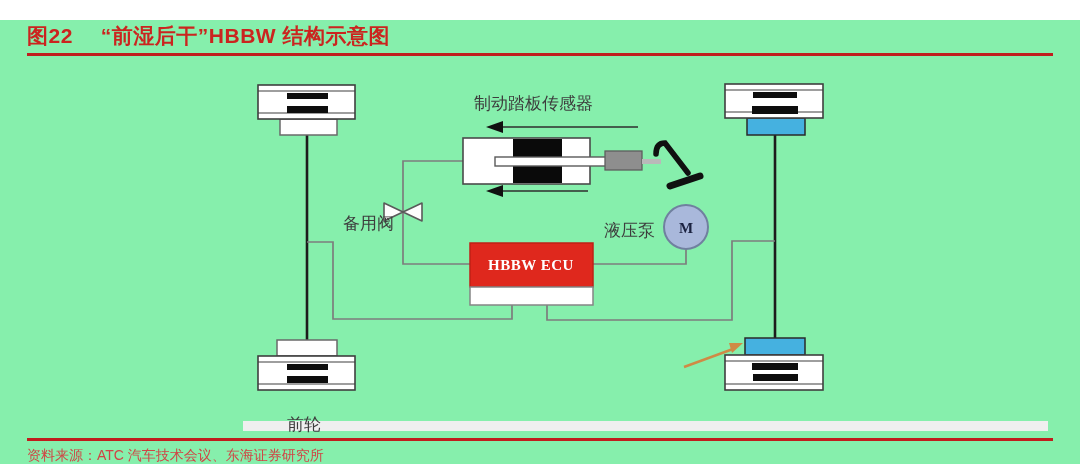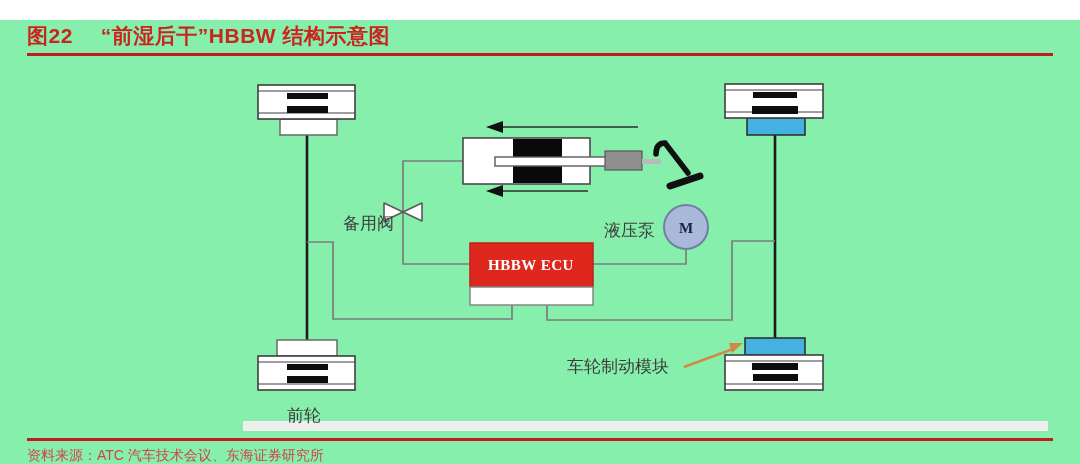--- a/index.html
+++ b/index.html
@@ -125,21 +125,21 @@
       <circle cx="686" cy="207" r="22" fill="#a9b8db" stroke="#70809f" stroke-width="2"></circle>
       <text x="686" y="213" text-anchor="middle" font-size="15" font-weight="bold" fill="#1b2240">M</text>
     </g>
 
     <g>
       <line x1="684" y1="347" x2="733" y2="329" stroke="#cf8a45" stroke-width="2.4"></line>
       <polygon points="743,323 732,333 729,323" fill="#cf8a45"></polygon>
     </g>
   </svg>
 
+  <div class="dlabel" style="left:474px;top:72px;">制动踏板传感器</div>
   <div class="dlabel" style="left:343px;top:192px;">备用阀</div>
   <div class="dlabel" style="left:604px;top:199px;text-align:center;">液压泵</div>
-  <div class="dlabel" style="left:567px;top:335px;">车轮制动模块</div>
-  <div class="dlabel" style="left:287px;top:384px;">前轮</div>
+  <div class="dlabel" style="left:287px;top:393px;">前轮</div>
 
   <div class="abs rule" id="rule-bottom"></div>
   <div class="abs" id="source-row">资料来源：ATC 汽车技术会议、东海证券研究所</div>
 
 </div>
 
 </body></html>

